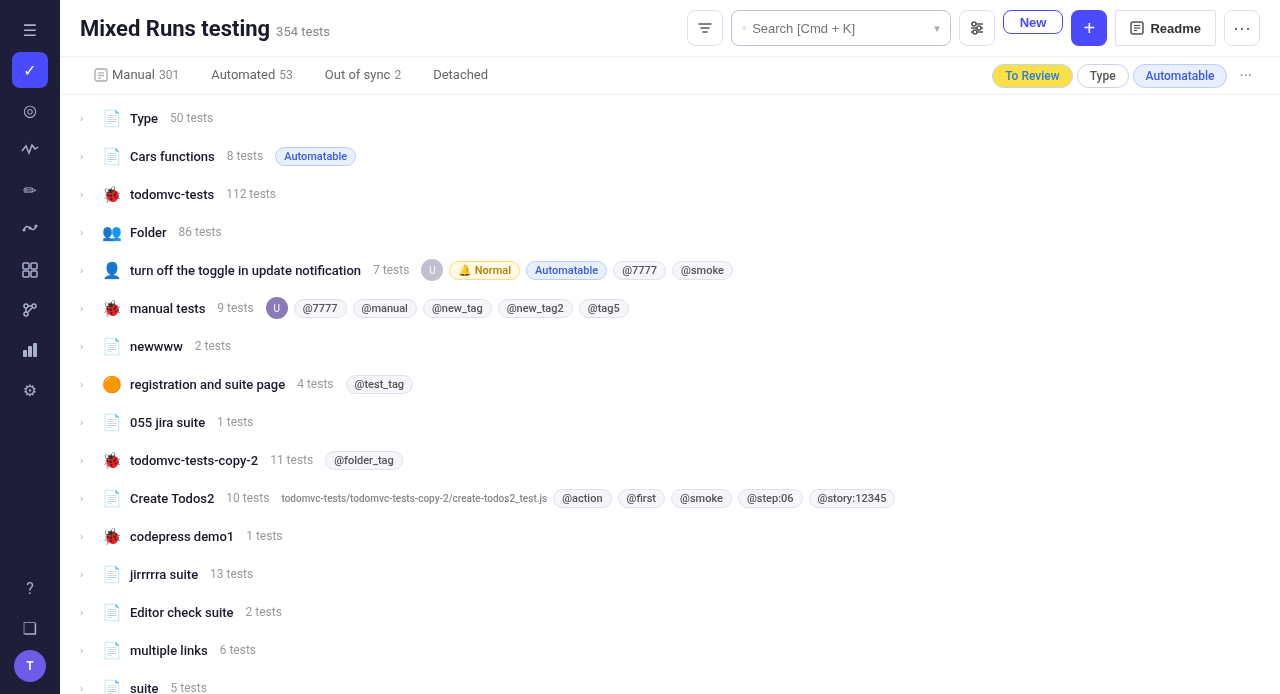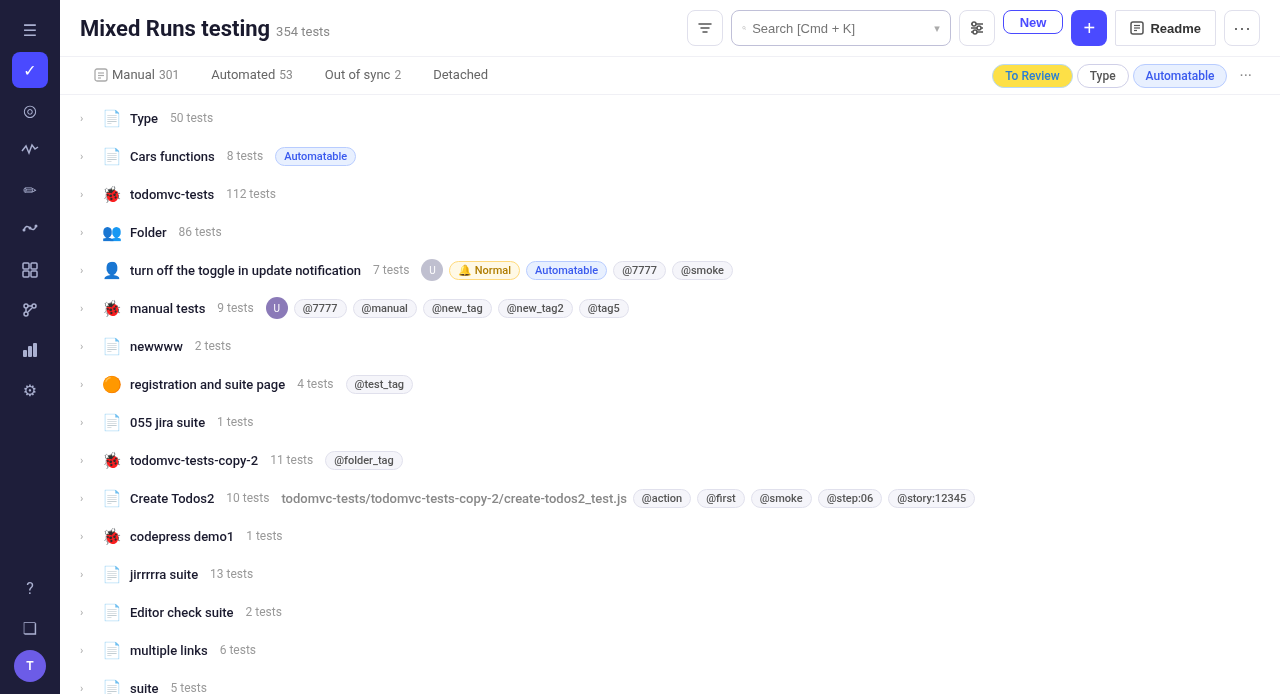--- a/index.html
+++ b/index.html
@@ -273,21 +273,21 @@
       border-radius: 12px;
       font-size: 11px;
       font-weight: 500;
       border: 1px solid transparent;
     }
     .tag.automatable-tag { background: #e8f0ff; color: #3a5aee; border-color: #b8ccff; }
     .tag.normal-tag { background: #fff9e6; color: #b07d00; border-color: #ffd97a; }
     .tag.at-tag { background: #f5f5fa; color: #555; border-color: #e0e0ec; }
     .tag.smoke-tag { background: #f5f5fa; color: #555; border-color: #e0e0ec; }
     .tag.manual-tag { background: #f5f5fa; color: #555; border-color: #e0e0ec; }
-    .tag.path-tag { font-size: 13px; color: #888; background: none; border: none; padding: 0; }
+    .tag.path-tag { font-size: 10px; color: #888; background: none; border: none; padding: 0; }
     .user-avatar {
       width: 22px;
       height: 22px;
       border-radius: 50%;
       background: #c0c0d0;
       display: inline-flex;
       align-items: center;
       justify-content: center;
       font-size: 10px;
       color: #fff;

